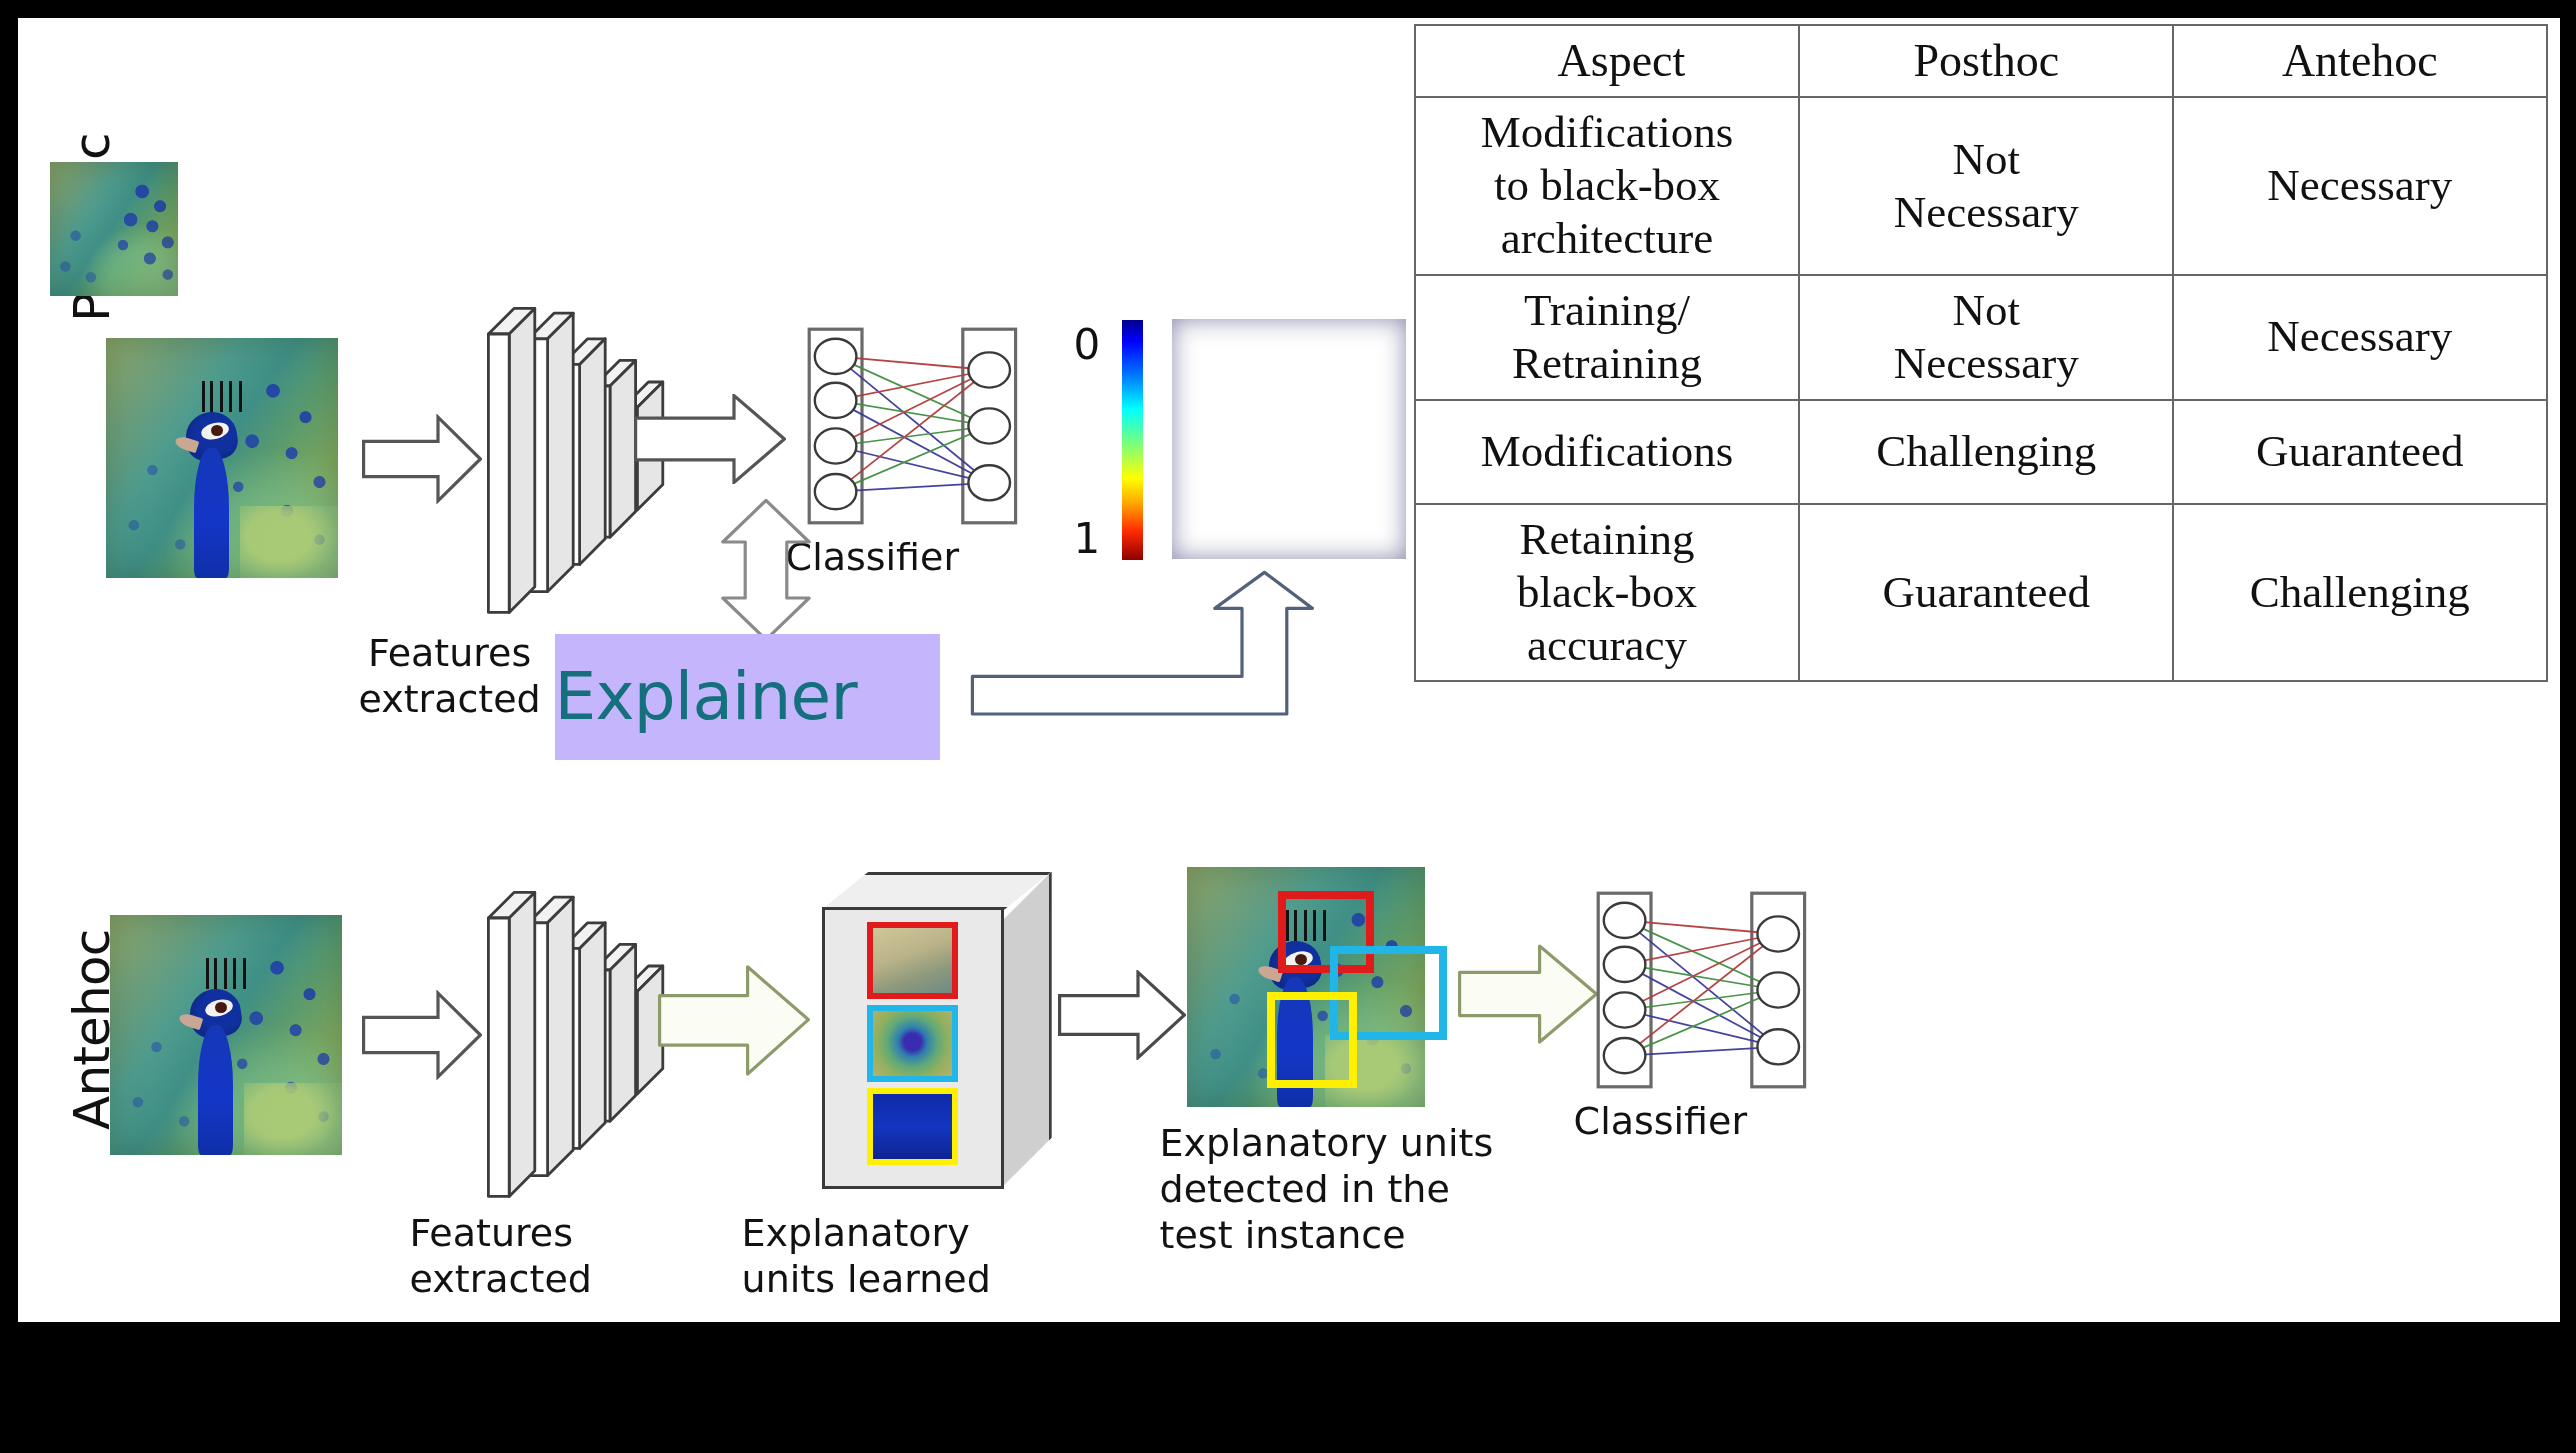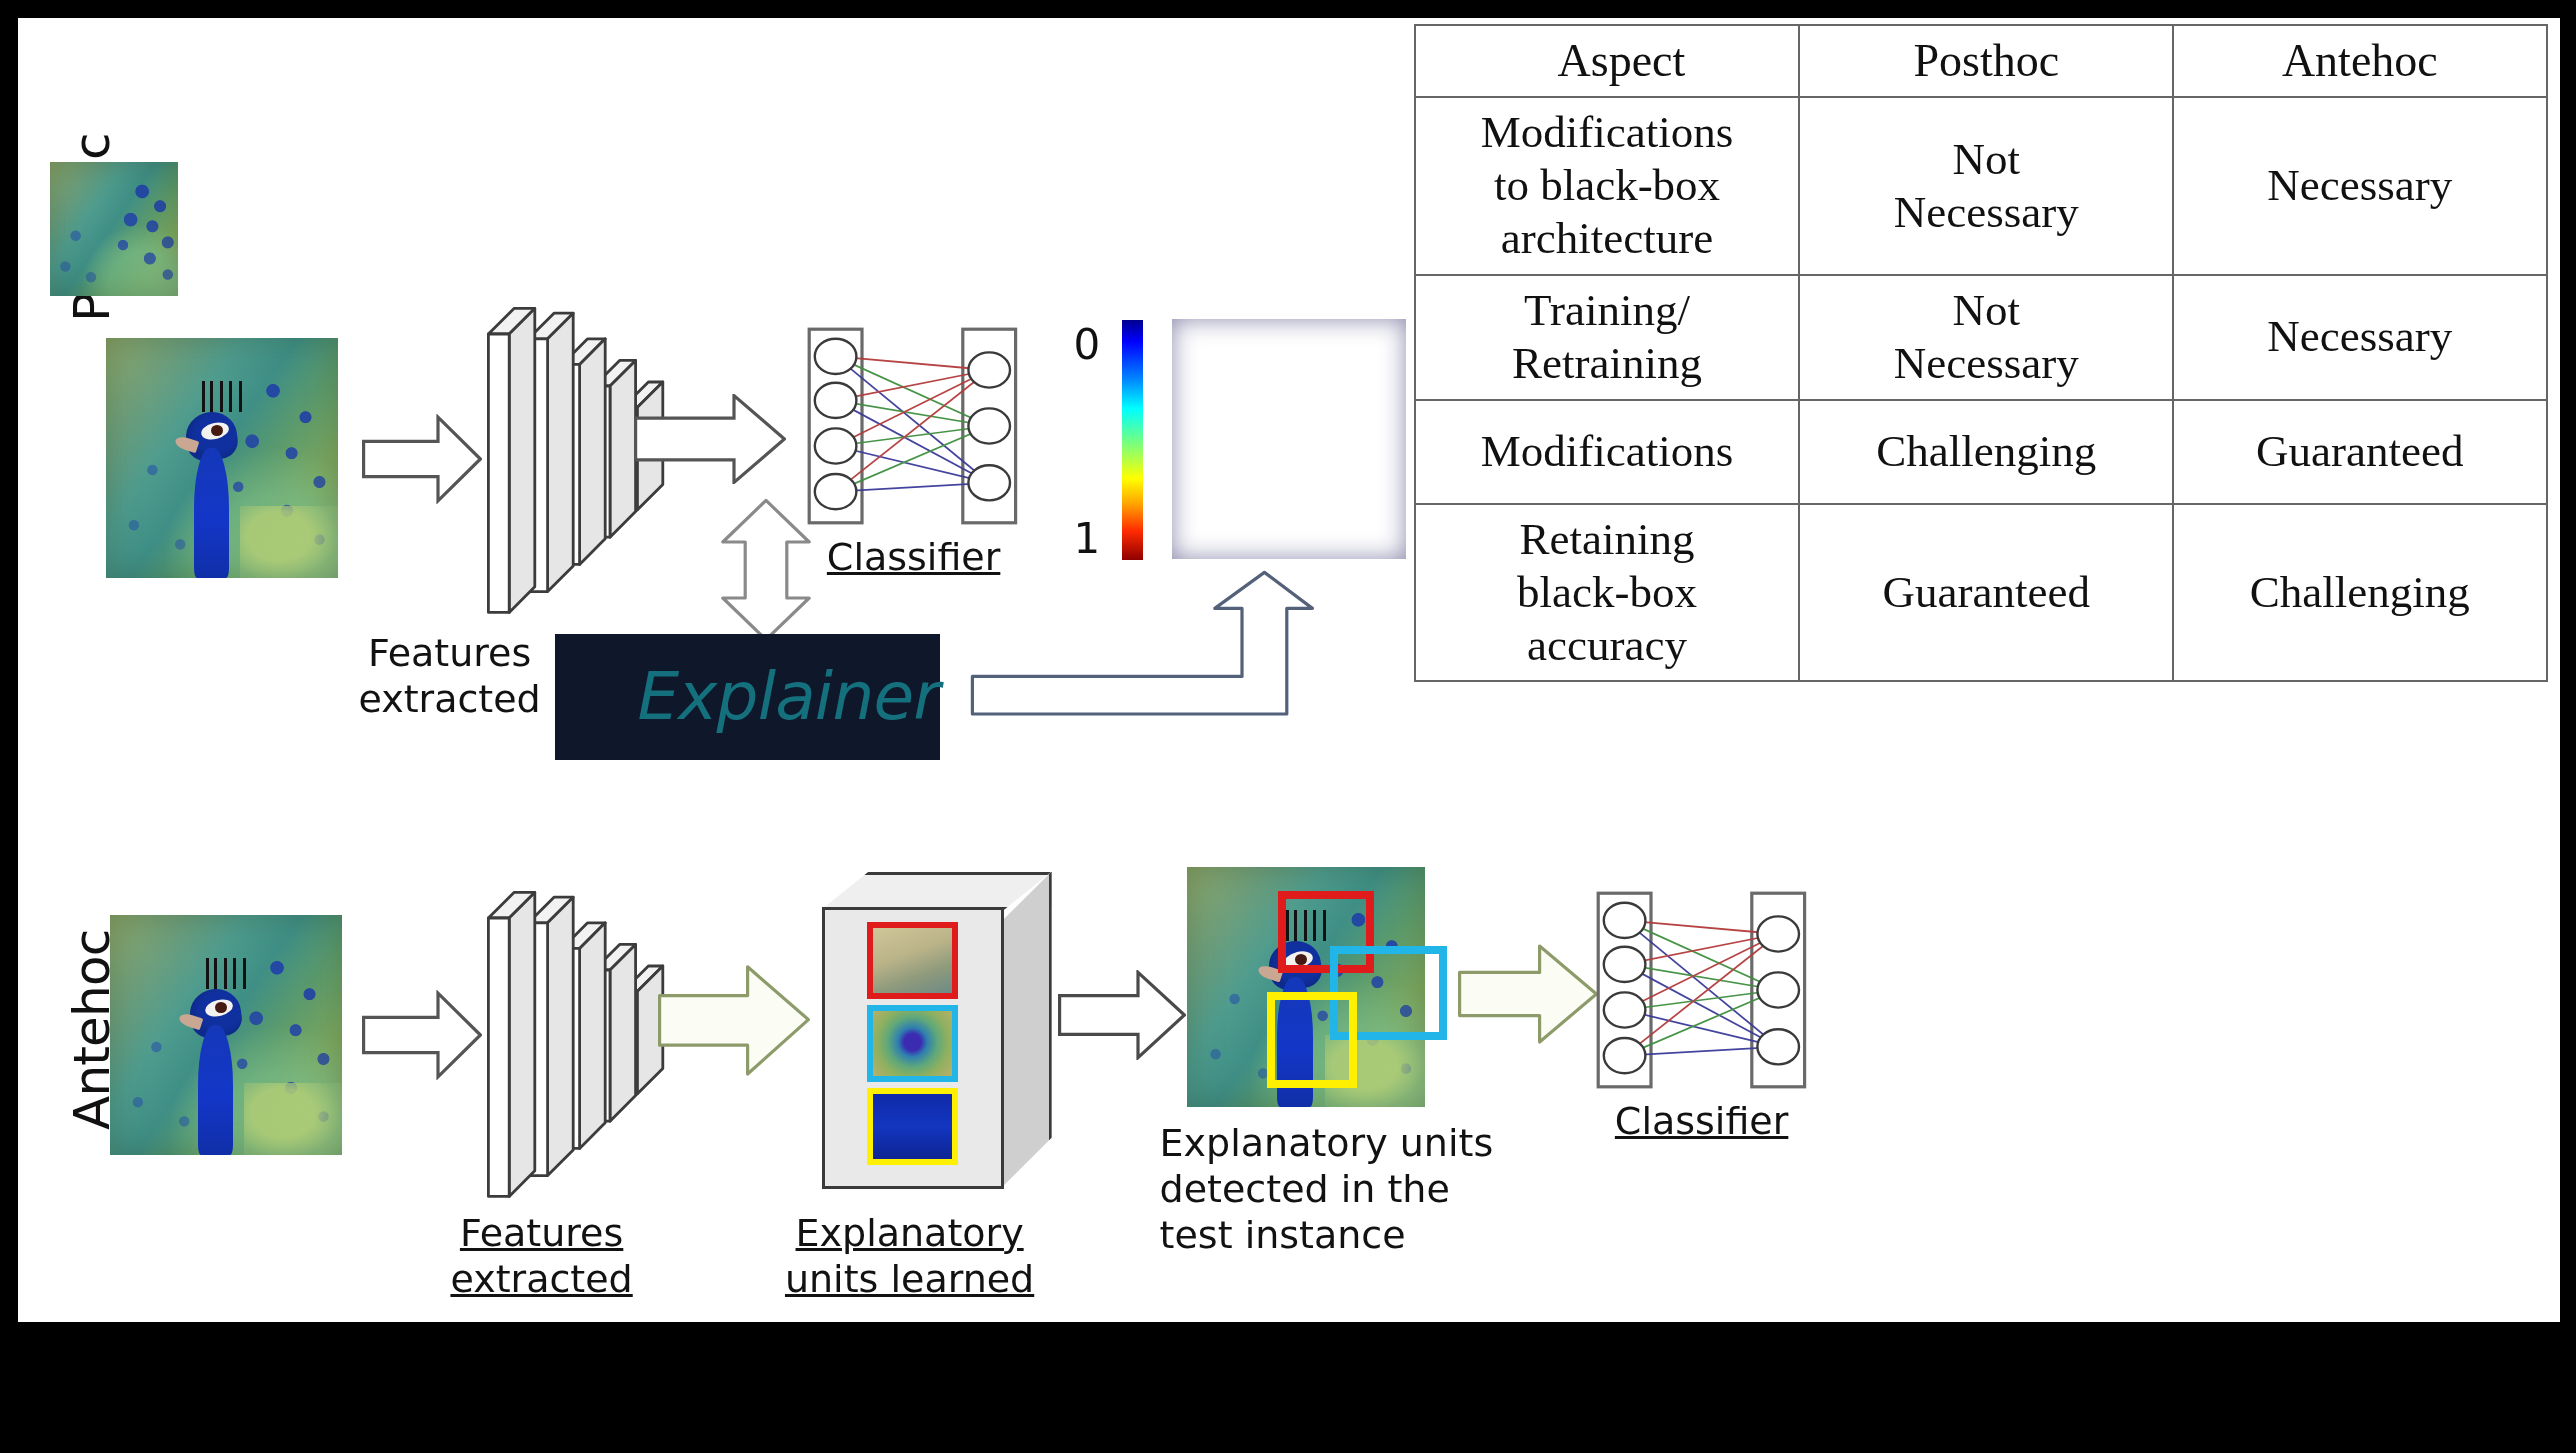--- a/index.html
+++ b/index.html
@@ -116,32 +116,32 @@
       #ffa000 77%,
       #ff2a00 88%,
       #8f0000 100%);
   }
   .cbar-label{
     position:absolute;font-family:"DejaVu Sans",sans-serif;font-size:42px;color:#111;
   }
 
   
   .explainer{
-    position:absolute;background:#0f172a;display:flex;align-items:center;justify-content:flex-end;font-style:italic;
+    position:absolute;background:#c4b5fd;display:flex;align-items:center;justify-content:flex-start;
   }
   .explainer span{
     font-family:"DejaVu Sans",sans-serif;font-size:66px;color:#14707c;letter-spacing:-0.8px;
   }
 
   
   .cap{
     position:absolute;font-family:"DejaVu Sans",sans-serif;font-size:38px;color:#121212;
     line-height:1.22;
   }
-  .cap.c{text-align:center;text-decoration:underline;}
+  .cap.c{text-align:left;}
 
   
   .cube{position:absolute;}
   .cube .front{position:absolute;left:0;top:35px;width:182px;height:282px;background:#e9e9e9;border:3.2px solid #3a3a3a;box-sizing:border-box;}
   .cube .topf{position:absolute;left:0;top:0;width:230px;height:38px;background:#efefef;border:3.2px solid #3a3a3a;box-sizing:border-box;
                clip-path:polygon(0 100%,20.5% 0,100% 0,79.5% 100%);}
   .cube .rightf{position:absolute;left:179px;top:0;width:51px;height:317px;background:#cfcfcf;border:3.2px solid #3a3a3a;box-sizing:border-box;
                clip-path:polygon(0 16%,100% 0,100% 84%,0 100%);}
   .patch{position:absolute;left:45px;width:91px;height:77px;box-sizing:border-box;}
   .patch.p1{top:50px;border:6.4px solid #e01b1b;

